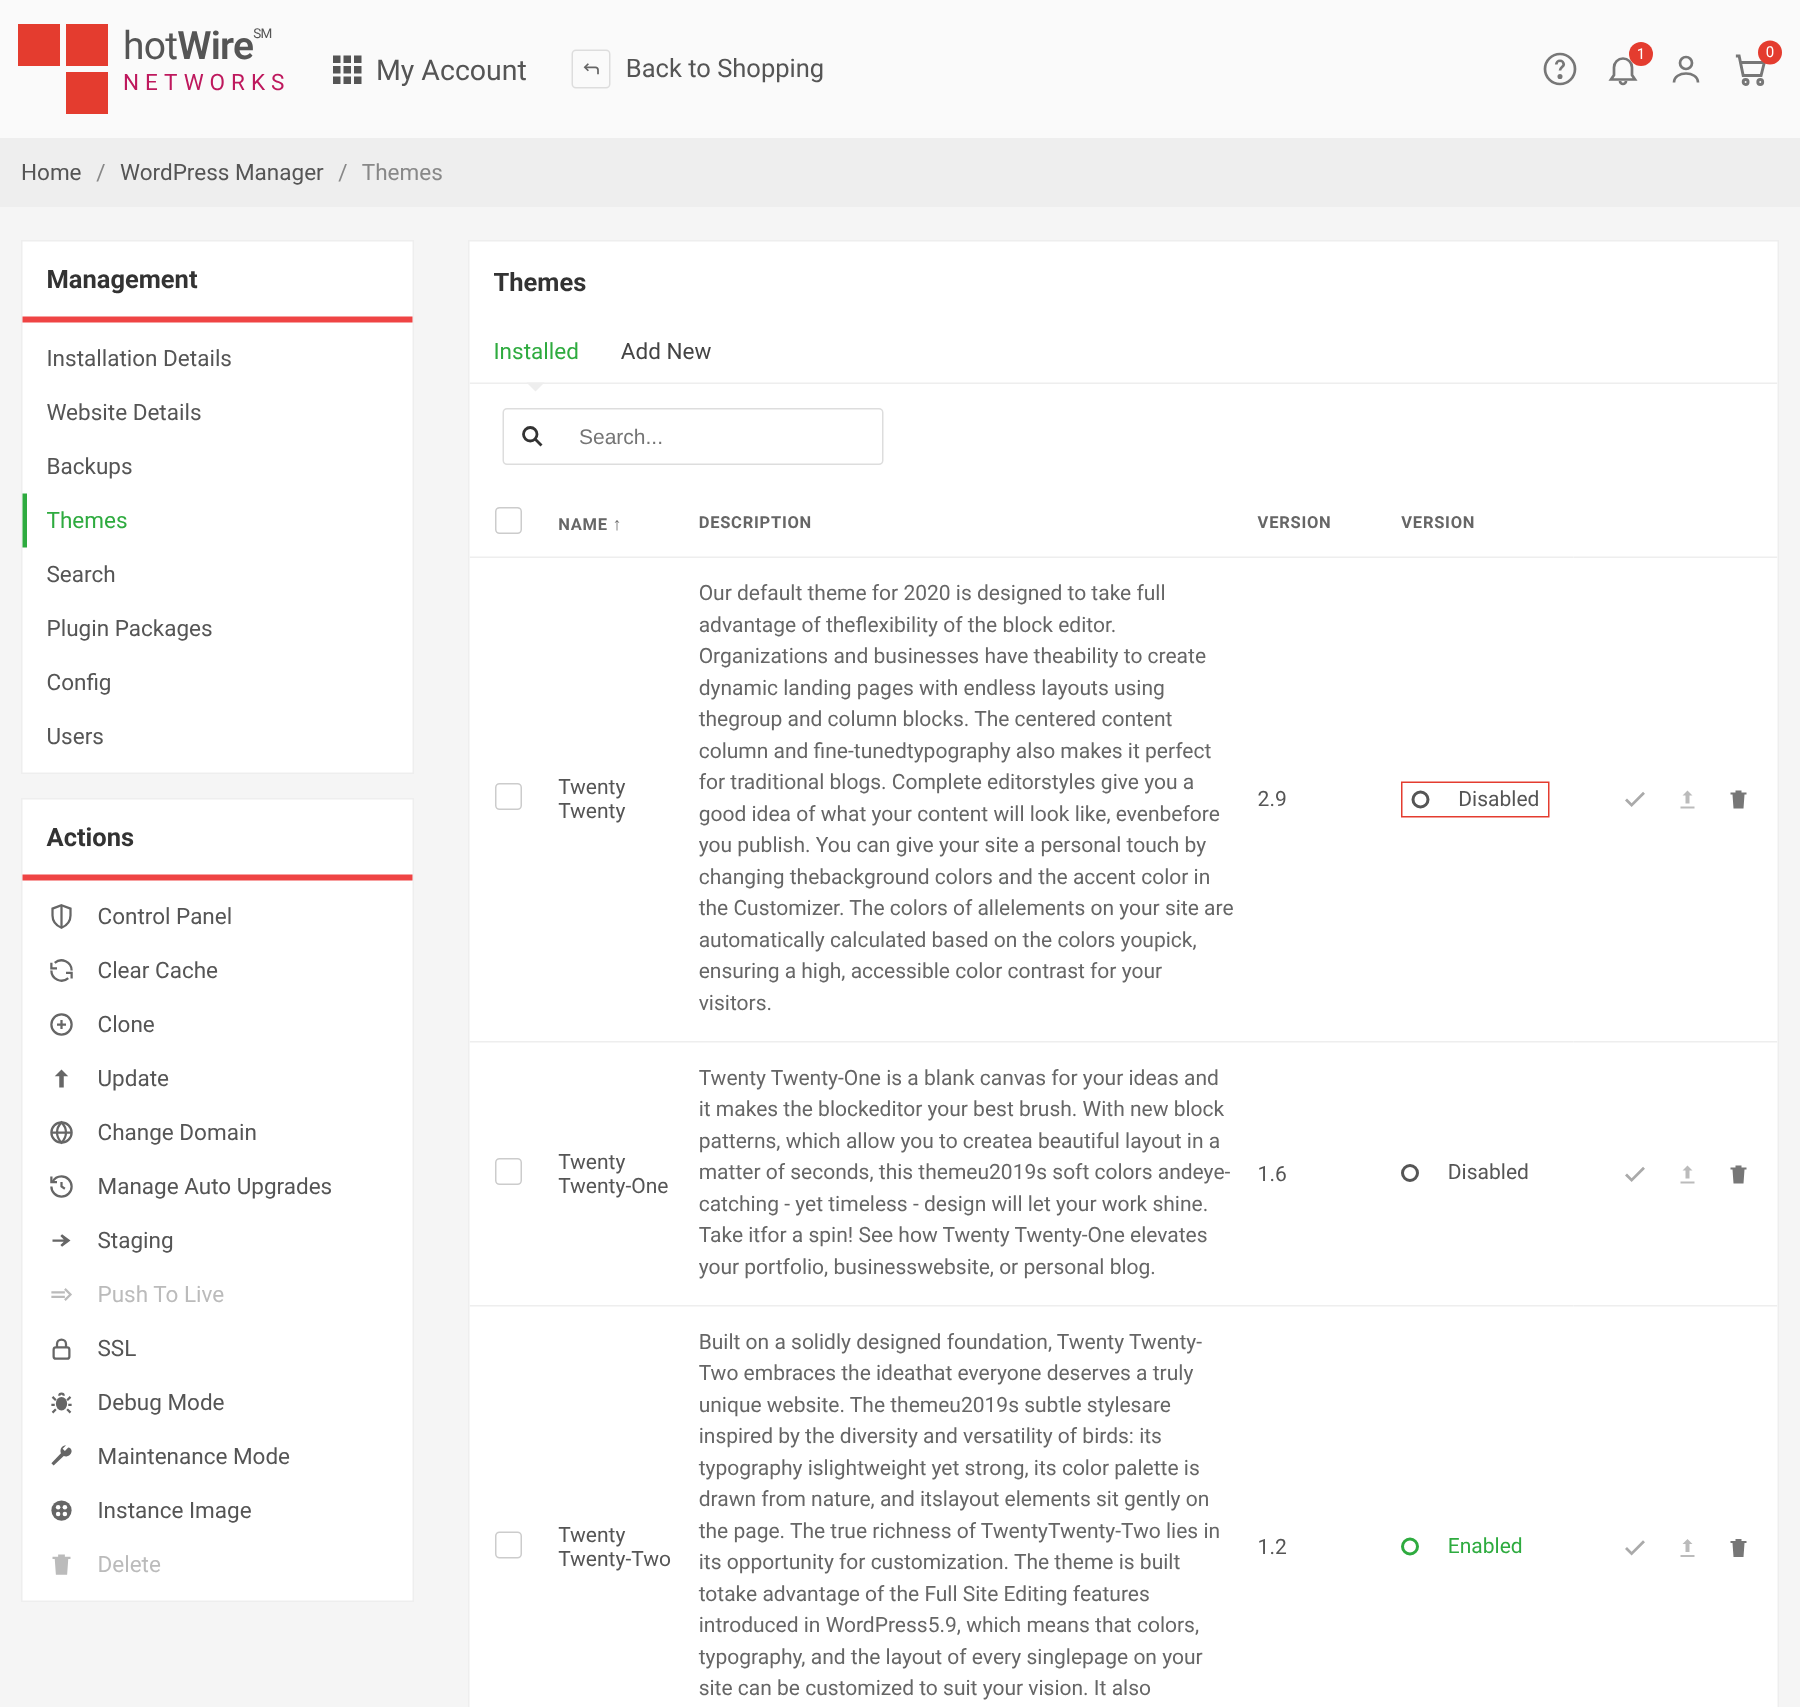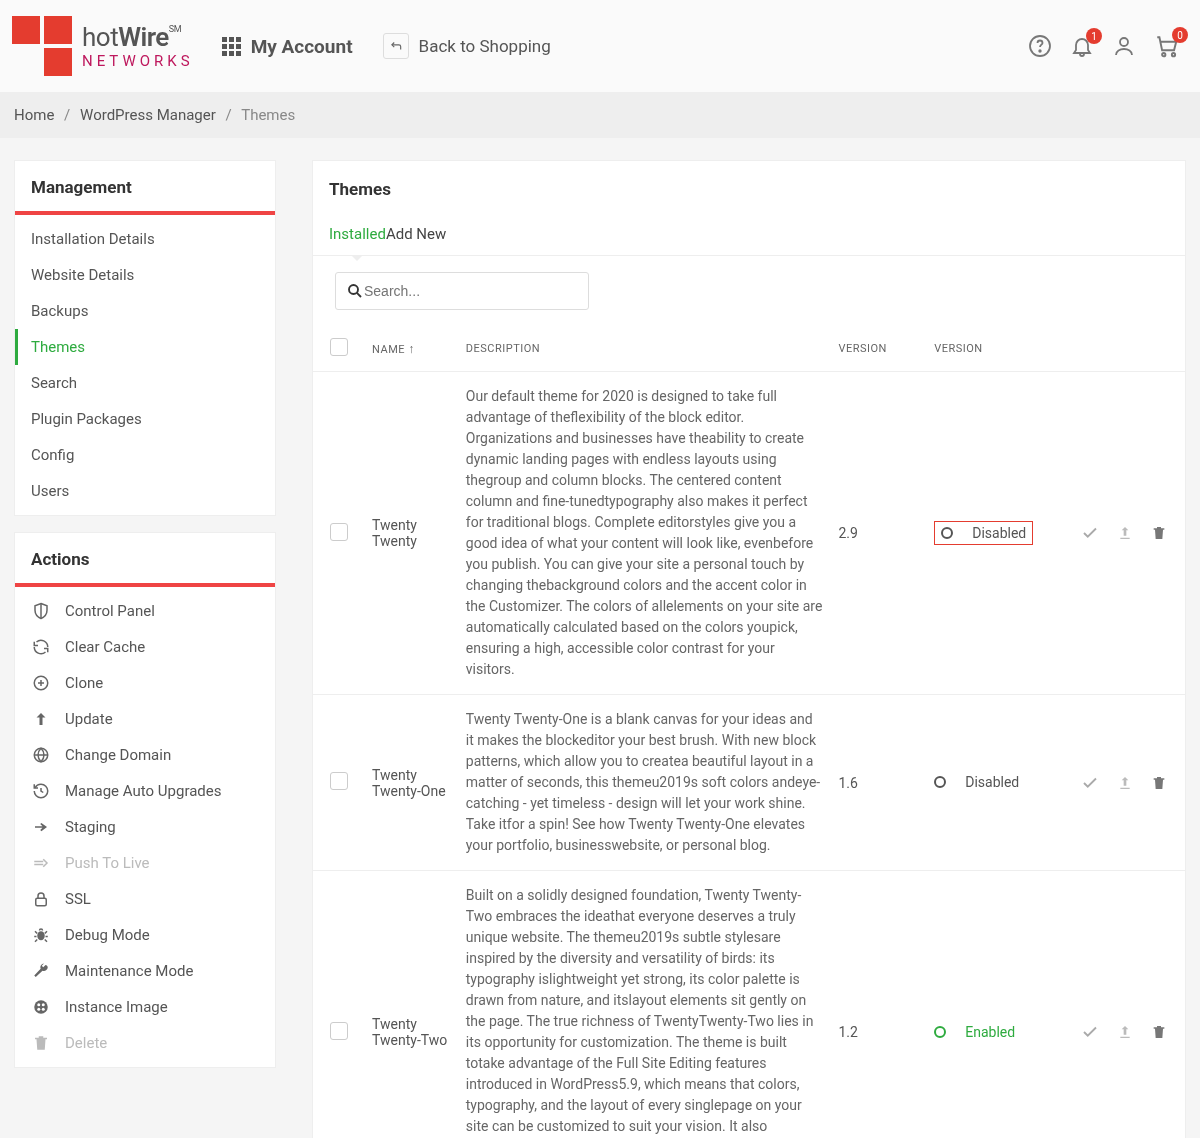--- a/index.html
+++ b/index.html
@@ -1,29 +1,29 @@
 <!DOCTYPE html>
 <html><head>
 <meta charset="utf-8">
 <style>
 * { box-sizing: border-box; margin: 0; padding: 0; }
 body { font-family: -apple-system, BlinkMacSystemFont, "Segoe UI", Roboto, Helvetica, Arial, sans-serif; background: #f5f5f5; color: #333; width: 1200px; }
 
 
 .header { background: #fafafa; height: 92px; display: flex; align-items: center; padding: 0 20px 0 12px; }
-.logo-wrap { display: flex; align-items: center; }
+.logo-wrap { display: flex; }
 .logo-sq { display: grid; grid-template-columns: 28px 28px; grid-template-rows: 28px 28px; gap: 4px; margin-right: 10px; }
 .logo-sq div { background: #e43c2f; }
 .logo-sq .blank { background: transparent; }
 .logo-text { display: flex; flex-direction: column; margin-right: 28px; }
 .logo-text .hw { font-size: 26px; color: #555; letter-spacing: -0.5px; font-weight: 400; }
 .logo-text .hw b { font-weight: 600; }
 .logo-text .hw sup { font-size: 9px; vertical-align: top; position: relative; top: 2px; }
 .logo-text .nw { font-size: 15px; color: #be185d; letter-spacing: 4px; font-weight: 400; text-align: right;}
-.my-account { display: flex; align-items: center; font-size: 19px; font-weight: 700; color: #555; margin-right: 30px; }
+.my-account { display: flex; align-items: center; font-size: 19px; font-weight: 400; color: #555; margin-right: 30px; }
 .grid-icon { display: grid; grid-template-columns: repeat(3, 5px); grid-template-rows: repeat(3, 5px); gap: 2px; margin-right: 10px; }
 .grid-icon div { background: #555; }
 .back-box { width: 26px; height: 26px; border: 1px solid #ddd; border-radius: 3px; display: flex; align-items: center; justify-content: center; margin-right: 10px; color: #666; }
 .back-text { font-size: 17px; color: #555; }
 .spacer { flex: 1; }
 .hd-icons { display: flex; align-items: center; gap: 18px; color: #777; }
 .hd-icon { position: relative; }
 .badge { position: absolute; top: -6px; right: -8px; background: #e43c2f; color: #fff; border-radius: 10px; font-size: 10px; min-width: 16px; height: 16px; display: flex; align-items: center; justify-content: center; padding: 0 4px; }
 
 
@@ -38,29 +38,29 @@
 .panel-title { font-size: 17px; font-weight: 700; color: #333; padding: 16px 16px 14px; border-bottom: 4px solid #ef4444; }
 .menu { padding: 6px 0; }
 .menu-item { padding: 9px 16px; font-size: 15px; color: #555; cursor: pointer; display: flex; align-items: center; gap: 14px; }
 .menu-item.active { color: #2eab3f; border-left: 3px solid #2eab3f; padding-left: 13px; }
 .menu-item.disabled { color: #bbb; }
 .menu-item .micon { width: 20px; display: flex; justify-content: center; }
 
 
 .main { flex: 1; background: #fff; border: 1px solid #eee; overflow: hidden; }
 .main-title { font-size: 17px; font-weight: 700; padding: 18px 16px 12px; color: #333; }
-.tabs { display: flex; padding: 6px 16px 0; border-bottom: 1px solid #eee; }
+.tabs { display: flex; gap: 28px; padding: 6px 16px 0; border-bottom: 1px solid #eee; }
 .tab { padding: 8px 0 12px; font-size: 15px; color: #444; cursor: pointer; position: relative; }
 .tab.active { color: #2eab3f; }
 .tab.active::after { content: ""; position: absolute; bottom: -6px; left: 50%; transform: translateX(-50%); width: 0; height: 0; border-left: 6px solid transparent; border-right: 6px solid transparent; border-top: 6px solid #eee; }
 .search-row { padding: 16px 22px; }
-.search-box { width: 254px; border: 1px solid #ddd; border-radius: 3px; height: 38px; display: flex; align-items: center; padding: 0 10px; gap: 0; }
+.search-box { width: 254px; border: 1px solid #ddd; border-radius: 3px; height: 38px; display: flex; align-items: center; padding: 0 10px; gap: 22px; }
 .search-box input { border: none; outline: none; font-size: 14px; color: #555; flex: 1; }
 .table { width: 100%; border-collapse: collapse; }
-.table th { text-align: left; font-size: 11px; font-weight: 400; letter-spacing: 0.5px; color: #666; padding: 12px 8px; border-bottom: 1px solid #eee; }
+.table th { text-align: left; font-size: 11px; font-weight: 700; letter-spacing: 0.5px; color: #666; padding: 12px 8px; border-bottom: 1px solid #eee; }
 .table th.chk, .table td.chk { width: 48px; text-align: center; }
 .table th.name, .table td.name { width: 88px; }
 .table th.actions, .table td.actions { width: 128px; text-align: right; padding-right: 18px; }
 .table th.version, .table td.version { width: 90px; }
 .table th.status, .table td.status { width: 90px; }
 .table td { padding: 14px 8px; border-bottom: 1px solid #eee; font-size: 14px; color: #555; vertical-align: middle; }
 .table td.desc { width: 350px; line-height: 1.5; color: #666; }
 .chkbox { width: 18px; height: 18px; border: 1px solid #ccc; border-radius: 3px; display: inline-block; }
 .status-pill { display: inline-flex; align-items: center; gap: 19px; color: #555; }
 .status-pill.enabled { color: #2eab3f; }

